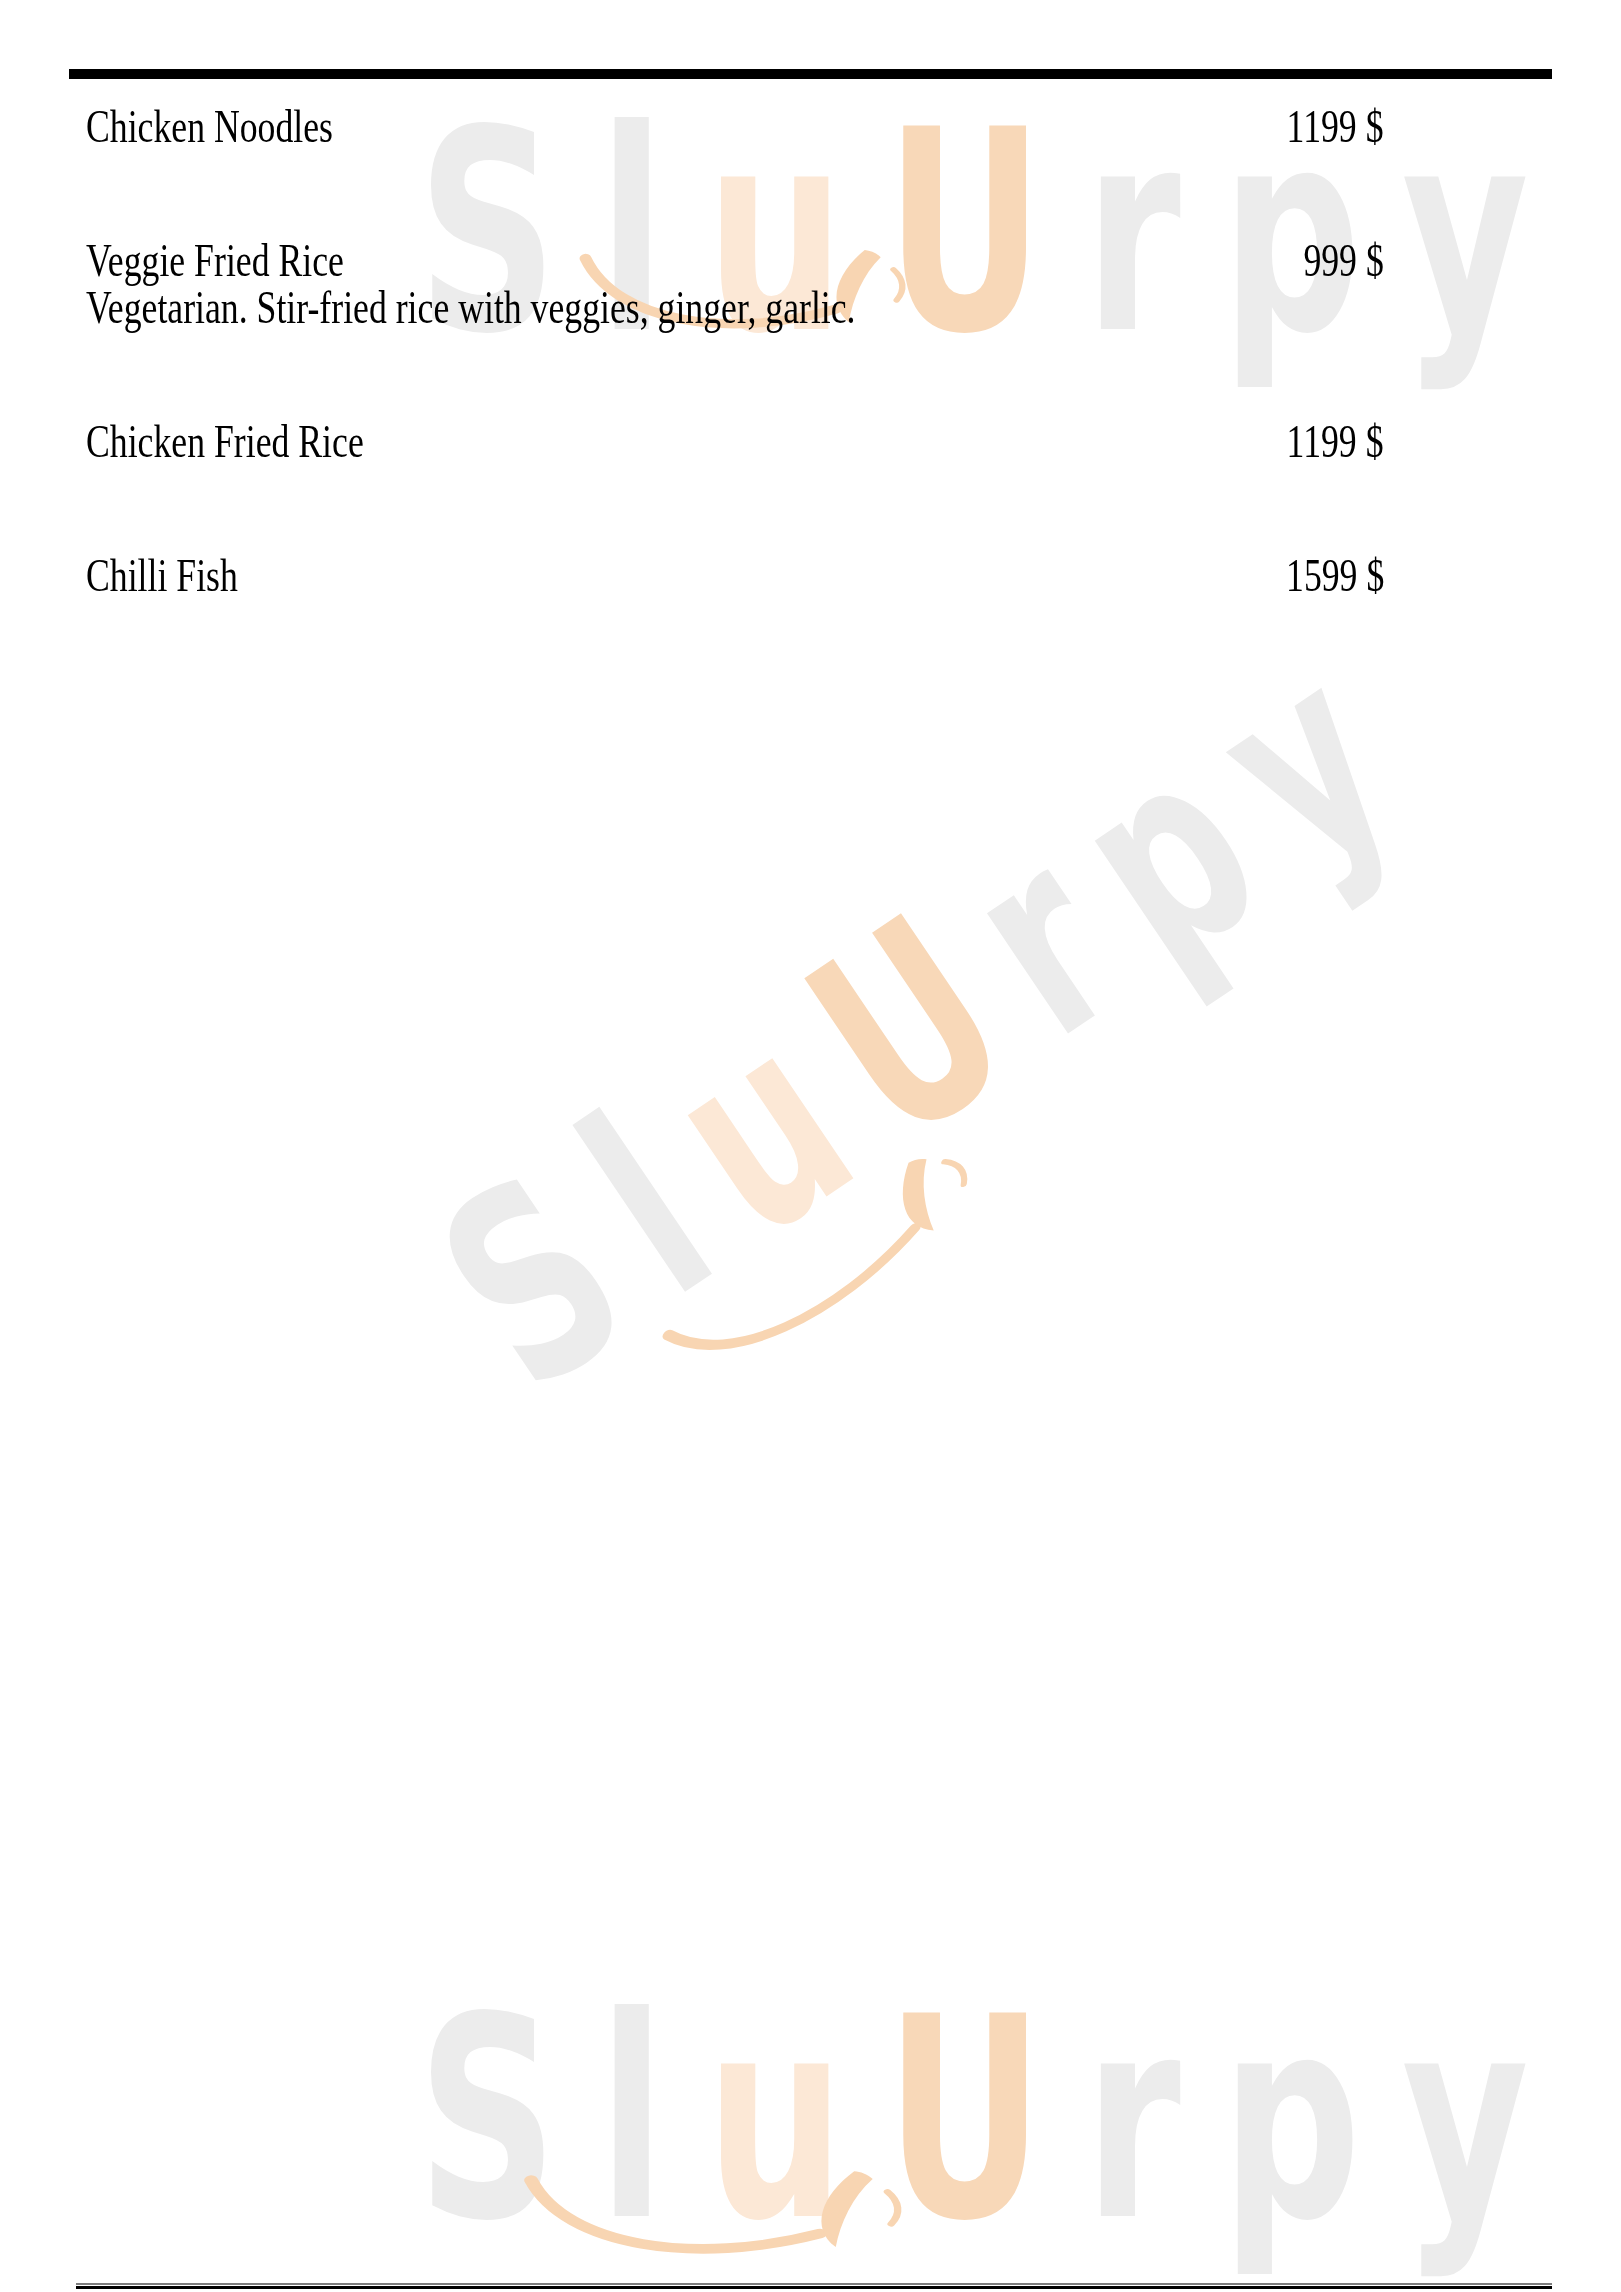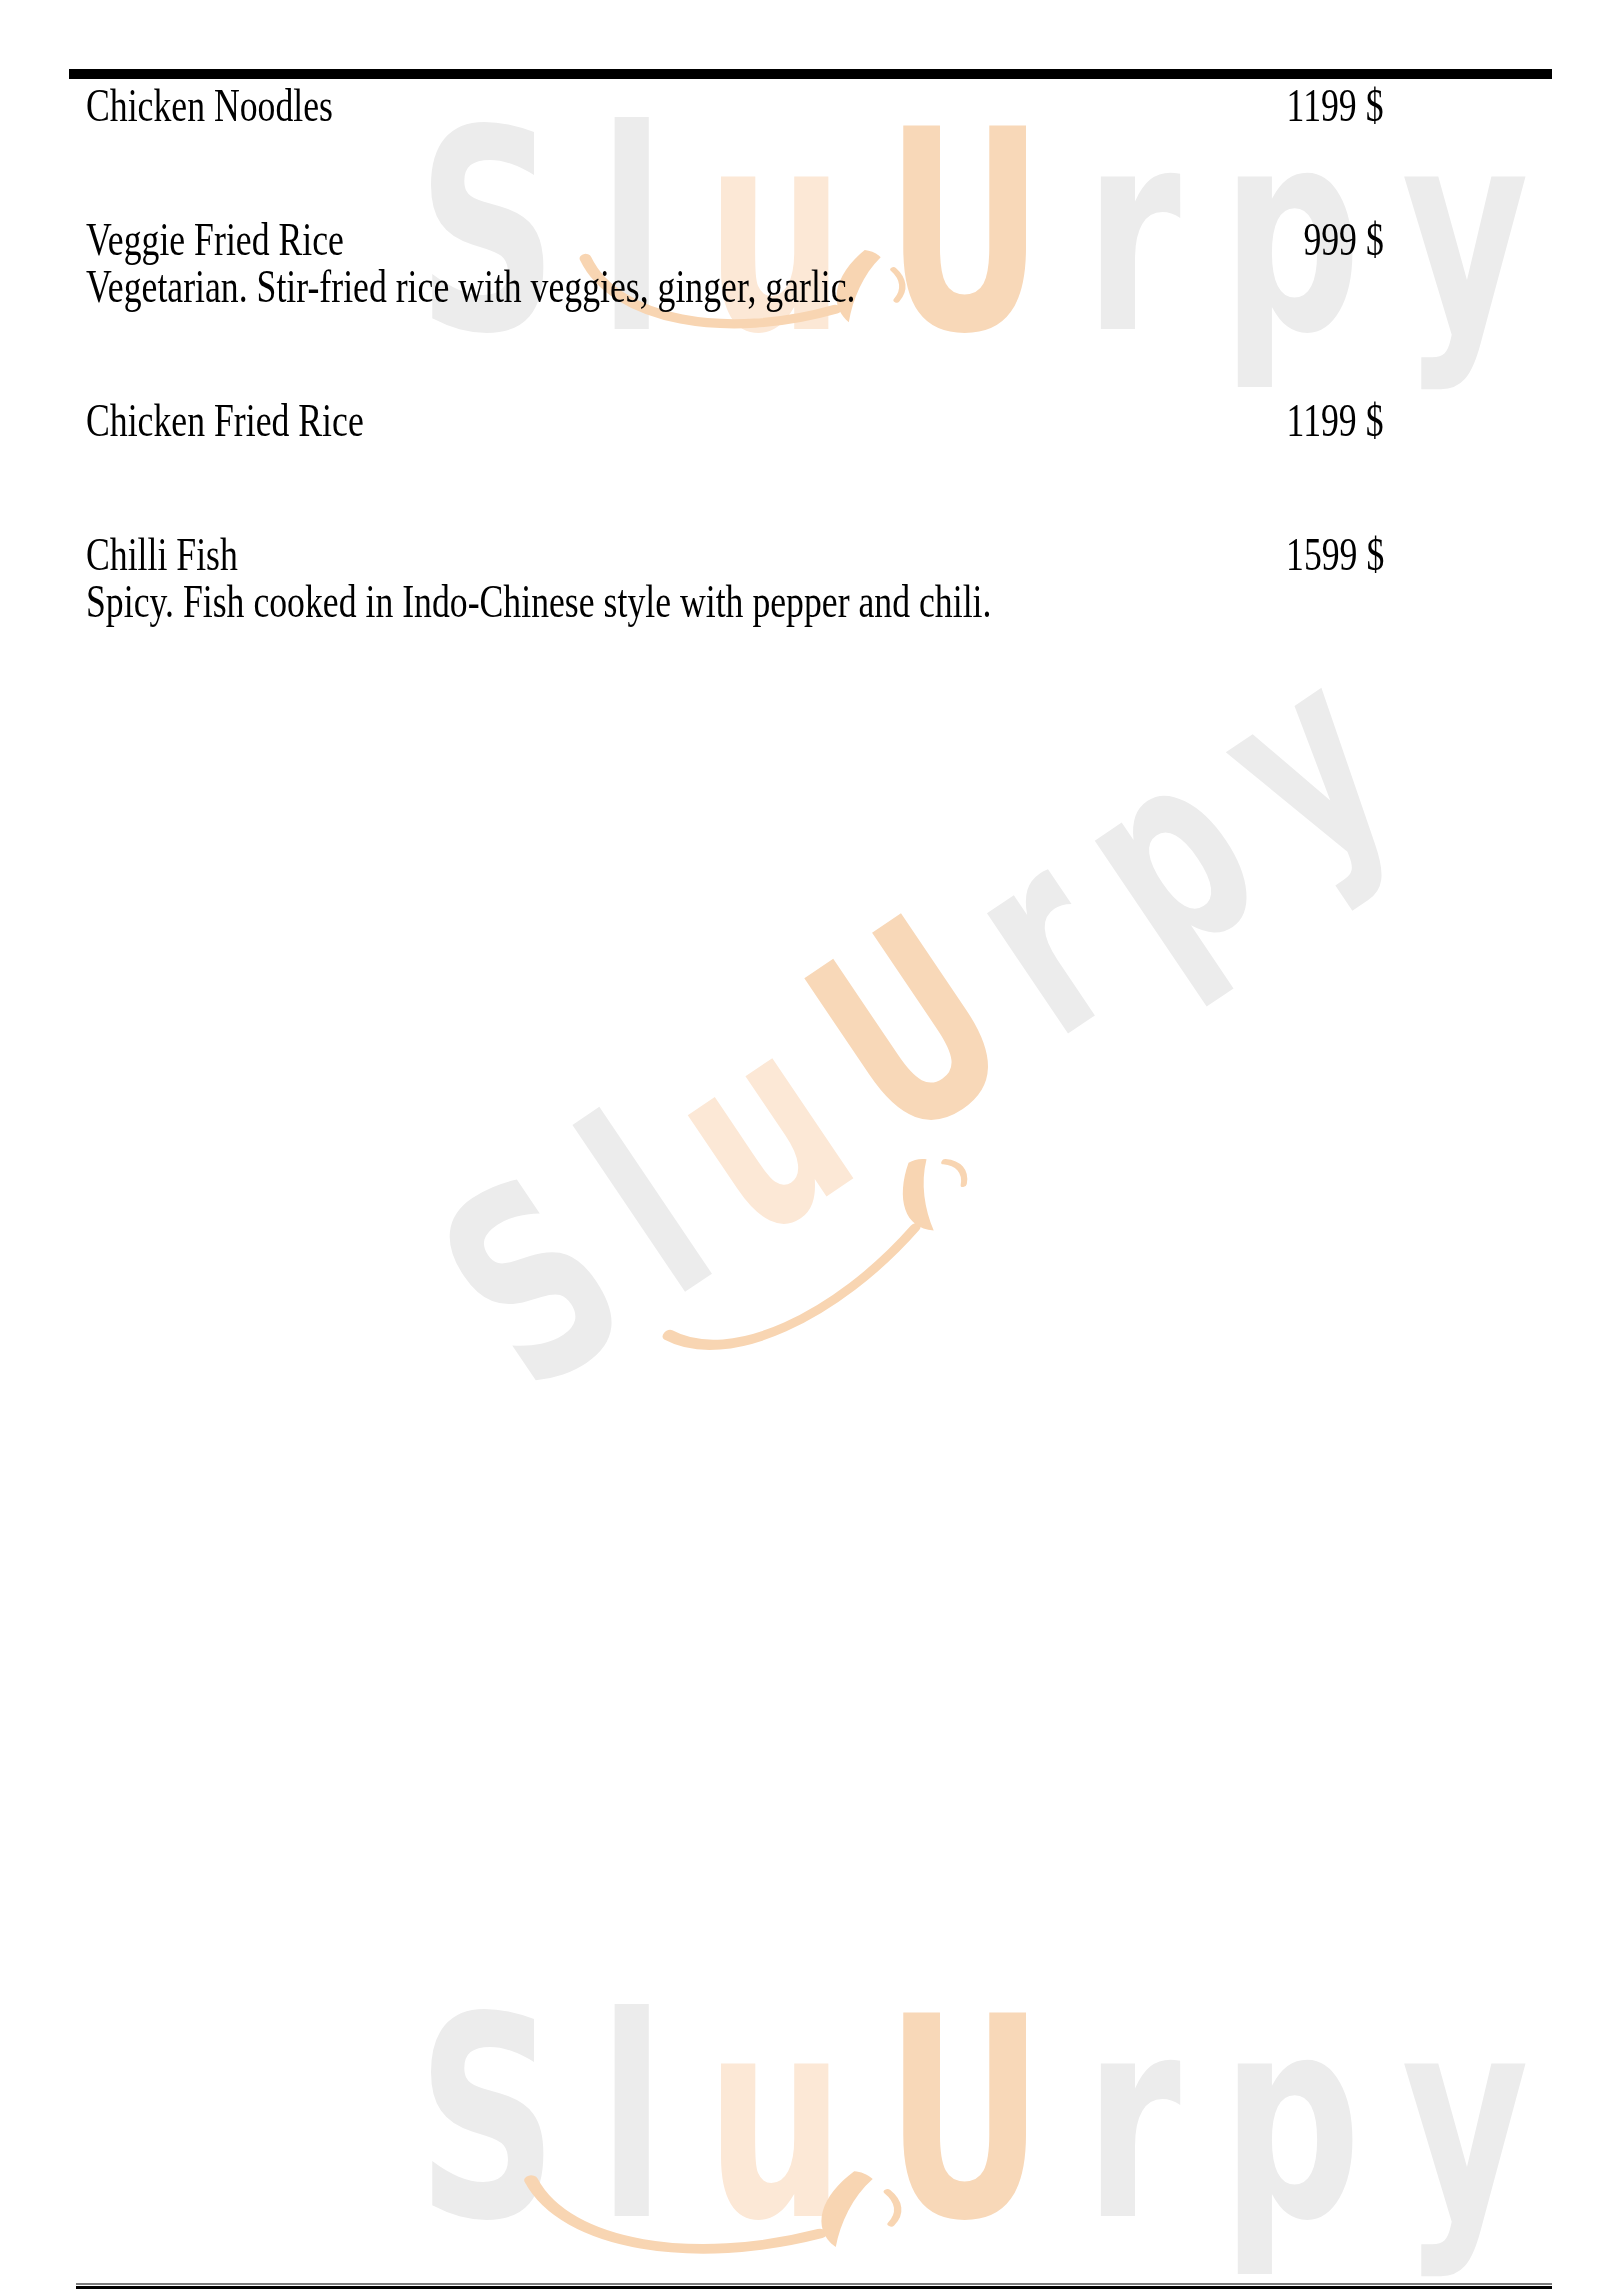--- a/index.html
+++ b/index.html
@@ -51,21 +51,21 @@
     left:76px;top:2283px;width:1476px;height:5.9px;
     background:linear-gradient(#7d7d7d 0 2px,#ffffff 2px 2.9px,#000000 2.9px 5.9px);
   }
 
   
   .menu{
     position:absolute;z-index:1;
     left:86px;top:82px;width:1298px;
     font-size:47px;line-height:47px;color:#000;
   }
-  .menu-item{margin-bottom:87px;}
+  .menu-item{margin-bottom:87px;margin-top:21px;}
   .menu-item .row{
     display:flex;justify-content:space-between;align-items:baseline;height:47px;
   }
   .menu-item .name,
   .menu-item .desc{
     display:inline-block;white-space:nowrap;
     transform:scaleX(0.76);transform-origin:left center;
   }
   .menu-item .price{
     display:inline-block;white-space:nowrap;
@@ -184,22 +184,19 @@
           <span class="name">Chicken Fried Rice</span>
           <span class="price">1199 $</span>
         </div>
       </div>
 
       <div class="menu-item">
         <div class="row">
           <span class="name">Chilli Fish</span>
           <span class="price">1599 $</span>
         </div>
-        <div class="desc-row">
-          <span class="desc">Spicy. Fish cooked in Indo-Chinese style with pepper and chili.</span>
-        </div>
       </div>
     </div>
 
   <div class="bottom-rule"></div>
 
 </div>
 
 
 </body></html>

